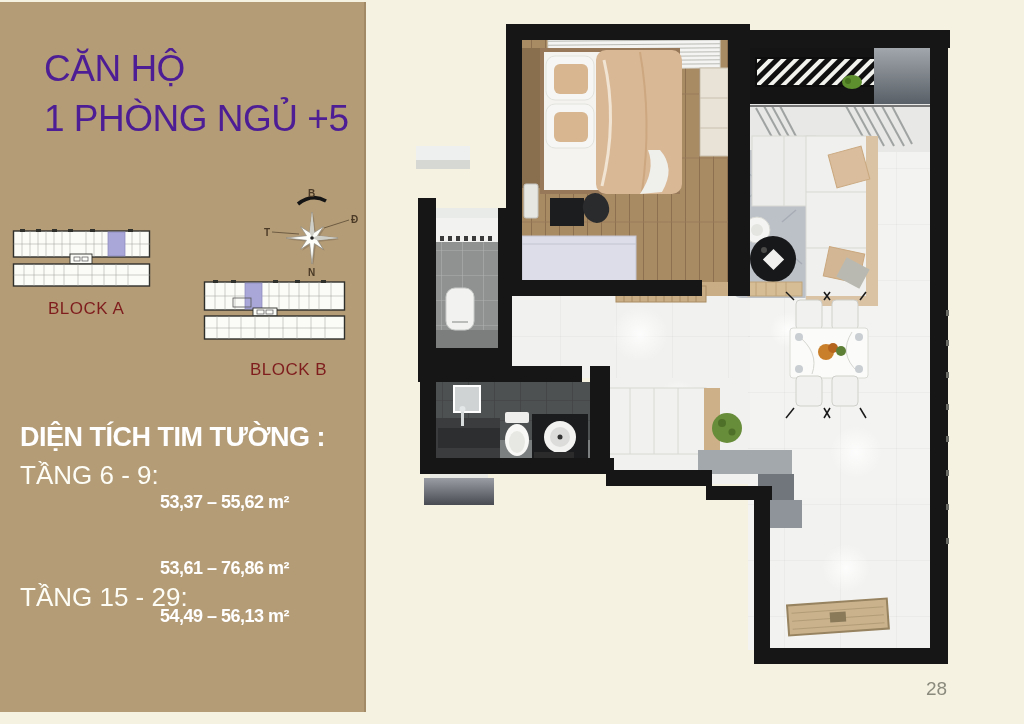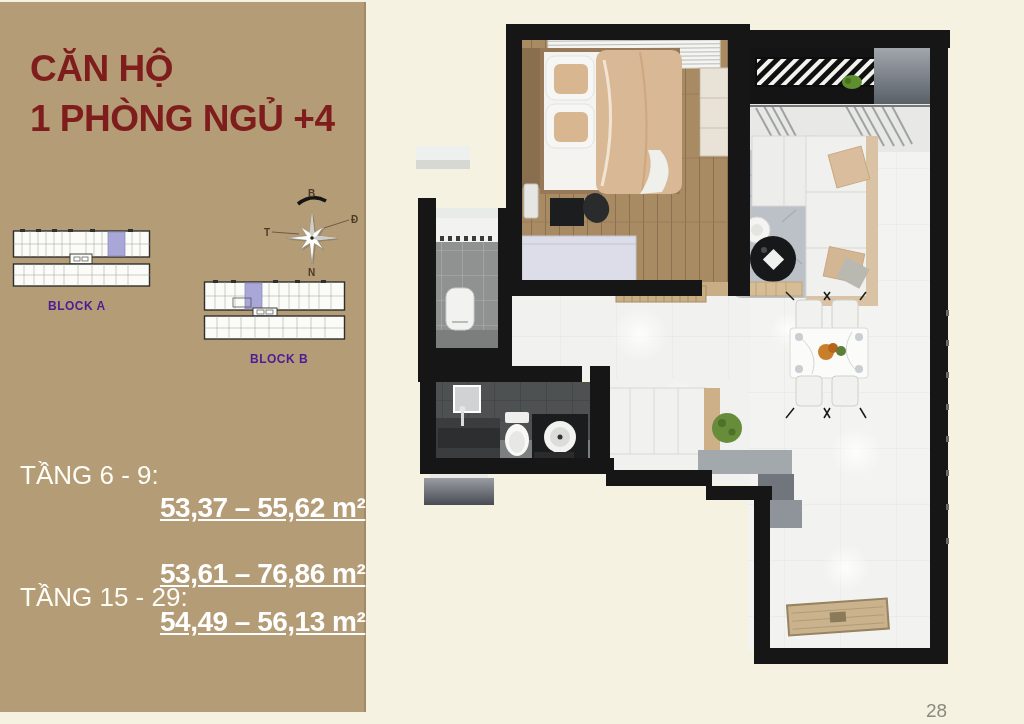--- a/index.html
+++ b/index.html
@@ -1,50 +1,50 @@
 <!DOCTYPE html>
 <html><head>
 <meta charset="utf-8">
 <style>
   html,body{margin:0;padding:0;background:#e8e5d6;}
   .stage{position:relative;width:1024px;height:724px;overflow:hidden;
          background:#f5f2e2;font-family:"Liberation Sans","DejaVu Sans",sans-serif;}
   .panel{position:absolute;left:0;top:2px;width:364px;height:710px;
          background:#b49c77;border-right:2px solid #a28a66;}
-  .title{position:absolute;left:30px;top:42px;width:315px;color:#7f1d1d;
-         font-weight:bold;font-size:37px;line-height:50px;letter-spacing:-0.5px;}
-  .block-label{position:absolute;color:#4c1d95;font-weight:bold;font-size:12px;letter-spacing:0.5px;}
+  .title{position:absolute;left:44px;top:42px;width:315px;color:#4c1d95;
+         font-weight:normal;font-size:37px;line-height:50px;letter-spacing:-0.5px;}
+  .block-label{position:absolute;color:#7f1d1d;font-weight:normal;font-size:17px;letter-spacing:0.5px;}
   .block-a-label{left:48px;top:297px;}
-  .block-b-label{left:250px;top:350px;}
+  .block-b-label{left:250px;top:358px;}
   .figure{position:absolute;}
   .fig-a{left:12px;top:226px;}
   .fig-b{left:203px;top:276px;}
   .fig-compass{left:262px;top:184px;}
   .area-head{position:absolute;left:20px;top:420px;color:#fff;font-weight:bold;
              font-size:27px;letter-spacing:-0.5px;white-space:nowrap;}
   .tang{position:absolute;left:20px;color:#fdfdf6;font-size:26px;white-space:nowrap;}
-  .val{position:absolute;left:160px;color:#ffffff;font-weight:bold;font-size:28px;
-       letter-spacing:-0.5px;white-space:nowrap;text-decoration:underline;}
+  .val{position:absolute;left:160px;color:#ffffff;font-weight:bold;font-size:18px;
+       letter-spacing:-0.5px;white-space:nowrap;}
   .t1{top:458px;} .v1{top:490px;}
   .t2{top:524px;} .v2{top:556px;}
   .t3{top:580px;} .v3{top:604px;}
-  .pagenum{position:absolute;left:926px;top:678px;color:#8b8b7d;font-size:19px;margin-top:22px;}
+  .pagenum{position:absolute;left:926px;top:678px;color:#8b8b7d;font-size:19px;}
   .plan{position:absolute;left:380px;top:0;}
   svg text{font-family:"Liberation Sans","DejaVu Sans",sans-serif;}
 </style>
 </head>
 <body>
 
 <div class="stage">
 
   <div class="panel">
 
     <div class="title">
       <div>CĂN HỘ</div>
-      <div>1 PHÒNG NGỦ +4</div>
+      <div>1 PHÒNG NGỦ +5</div>
     </div>
 
     <svg class="figure fig-a" width="140" height="62" viewBox="0 0 140 62">
       <g>
         <rect x="1.5" y="3" width="136" height="26" fill="#fbfbf7" stroke="#2f2f2c" stroke-width="1.4"></rect>
         <g stroke="#9a9a94" stroke-width="0.5">
           <line x1="10" y1="3" x2="10" y2="29"></line>
             <line x1="18" y1="3" x2="18" y2="29"></line>
           <line x1="26" y1="3" x2="26" y2="29"></line>
             <line x1="34" y1="3" x2="34" y2="29"></line>
@@ -149,20 +149,21 @@
             <line x1="80" y1="38" x2="80" y2="61"></line>
           <line x1="94" y1="38" x2="94" y2="61"></line>
             <line x1="108" y1="38" x2="108" y2="61"></line>
           <line x1="122" y1="38" x2="122" y2="61"></line>
           <line x1="1.5" y1="50" x2="141" y2="50"></line>
         </g>
       </g>
     </svg>
     <div class="block-label block-b-label">BLOCK B</div>
 
+    <div class="area-head">DIỆN TÍCH TIM TƯỜNG :</div>
     <div class="tang t1">TẦNG 6 - 9:</div>
     <div class="val v1">53,37 – 55,62 m²</div>
     <div class="val v2">53,61 – 76,86 m²</div>
     <div class="tang t3">TẦNG 15 - 29:</div>
     <div class="val v3">54,49 – 56,13 m²</div>
   </div>
 
   <svg class="plan" width="644" height="724" viewBox="380 0 644 724">
     <defs>
       <pattern id="wood" patternUnits="userSpaceOnUse" width="14" height="64">

